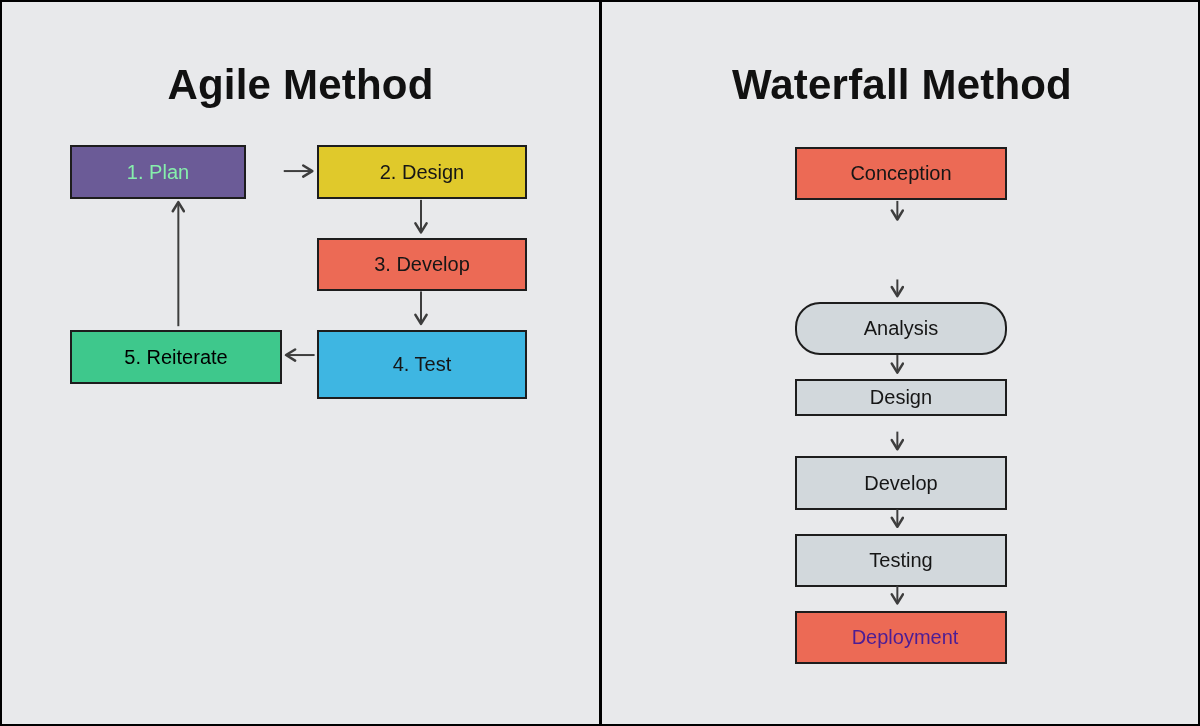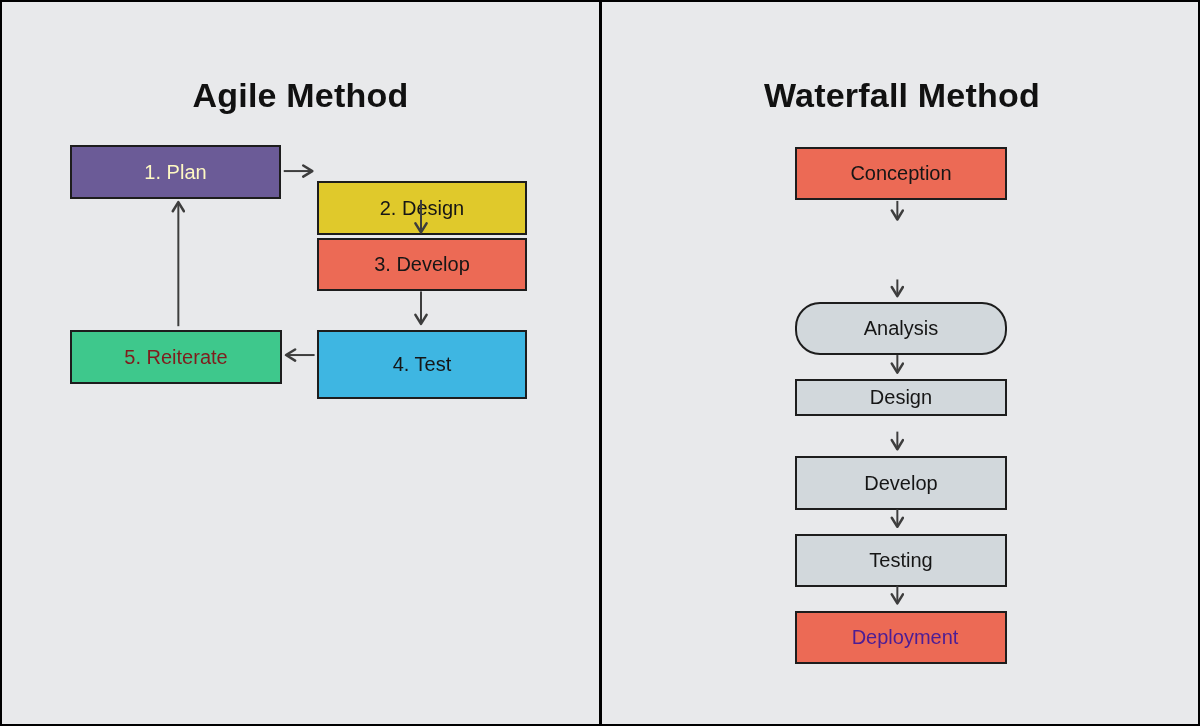--- a/index.html
+++ b/index.html
@@ -25,25 +25,25 @@
   .divider {
     position: absolute;
     top: 0;
     bottom: 0;
     left: 597px;
     width: 3px;
     background: var(--frame);
   }
   .panel-title {
     position: absolute;
-    top: 72px;
+    top: 62px;
     height: 42px;
     line-height: 42px;
     text-align: center;
-    font-size: 34px;
+    font-size: 42px;
     font-weight: 700;
     letter-spacing: 0.2px;
     color: var(--title);
   }
   .panel-title.left  { left: 0;     width: 597px; }
   .panel-title.right { left: 600px; width: 600px; }
   .node {
     position: absolute;
     display: flex;
     align-items: center;
@@ -69,25 +69,25 @@
   }
 </style>
 </head>
 <body>
 
 <div class="canvas">
 
   <div class="panel-title left">Agile Method</div>
   <div class="panel-title right">Waterfall Method</div>
 
-  <div class="node" style="left: 68px; top: 143px; width: 211px; height: 54px; background-color: rgb(107, 91, 151); color: #fef9c3;">1. Plan</div>
-  <div class="node" style="left: 315px; top: 143px; width: 210px; height: 54px; background-color: rgb(224, 201, 43); color: rgb(22, 22, 22); margin-top: 36px;">2. Design</div>
+  <div class="node" style="left: 68px; top: 143px; width: 176px; height: 54px; background-color: rgb(107, 91, 151); color: #86efac;">1. Plan</div>
+  <div class="node" style="left: 315px; top: 143px; width: 210px; height: 54px; background-color: rgb(224, 201, 43); color: rgb(22, 22, 22);">2. Design</div>
   <div class="node" style="left: 315px; top: 236px; width: 210px; height: 53px; background-color: rgb(236, 106, 85); color: rgb(22, 22, 22);">3. Develop</div>
   <div class="node" style="left: 315px; top: 328px; width: 210px; height: 69px; background-color: rgb(62, 182, 226); color: rgb(22, 22, 22);">4. Test</div>
-  <div class="node" style="left: 68px; top: 328px; width: 212px; height: 54px; background-color: rgb(62, 200, 140); color: #7f1d1d;">5. Reiterate</div>
+  <div class="node" style="left: 68px; top: 328px; width: 212px; height: 54px; background-color: rgb(62, 200, 140); color: #000000;">5. Reiterate</div>
 
   <div class="node" style="left: 793px; top: 145px; width: 212px; height: 53px; background-color: rgb(236, 106, 85); color: rgb(22, 22, 22);">Conception</div>
   <div class="node" style="left: 793px; top: 300px; width: 212px; height: 53px; background-color: rgb(210, 216, 220); color: rgb(22, 22, 22); border-radius: 25px;">Analysis</div>
   <div class="node" style="left: 793px; top: 377px; width: 212px; height: 37px; background-color: rgb(210, 216, 220); color: rgb(22, 22, 22);">Design</div>
   <div class="node" style="left: 793px; top: 454px; width: 212px; height: 54px; background-color: rgb(210, 216, 220); color: rgb(22, 22, 22);">Develop</div>
   <div class="node" style="left: 793px; top: 532px; width: 212px; height: 53px; background-color: rgb(210, 216, 220); color: rgb(22, 22, 22);">Testing</div>
   <div class="node" style="left: 793px; top: 609px; width: 212px; height: 53px; background-color: rgb(236, 106, 85); color: #4c1d95; padding-left: 8px;">Deployment</div>
 
   <svg class="arrow-layer" viewBox="0 0 1200 726">
     <defs>

